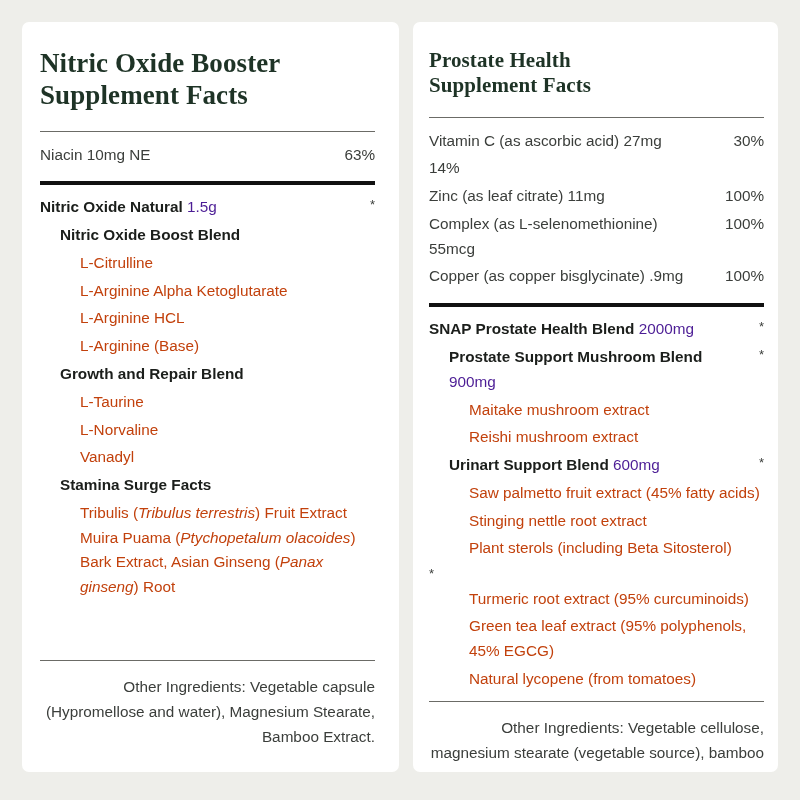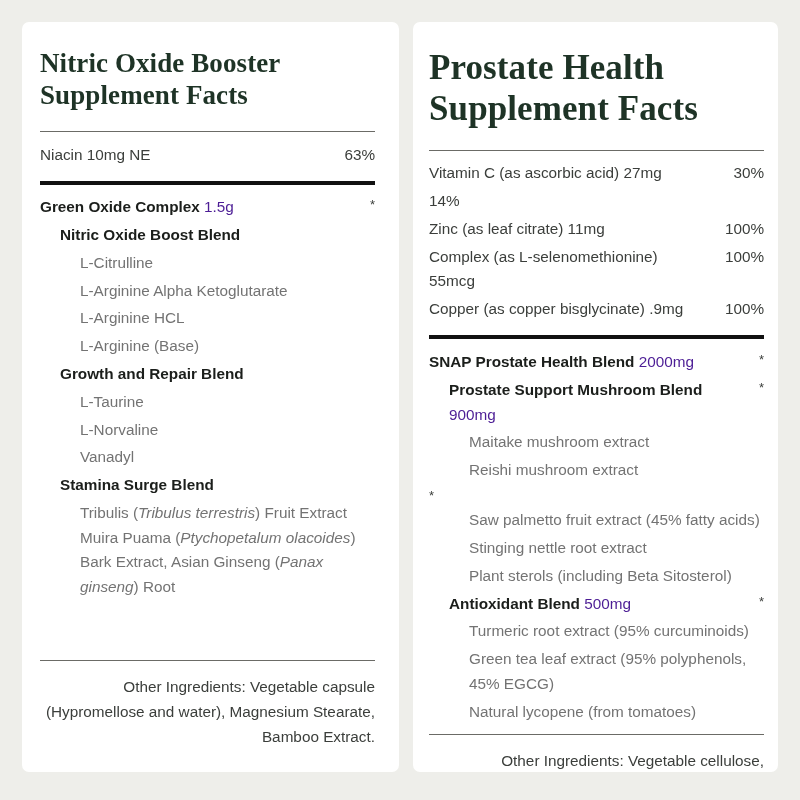--- a/index.html
+++ b/index.html
@@ -37,21 +37,21 @@
 
   .panel-title {
     font-family: "Liberation Serif", serif;
     font-weight: bold;
     color: #1e3326;
     font-size: 27px;
     line-height: 1.17;
     margin: 0 0 6px 0;
     letter-spacing: .1px;
   }
-  .card-right .panel-title { font-size: 35px; }
+  .card-right .panel-title { font-size: 21px; }
 
   .rule-thin {
     border: 0;
     border-top: 1px solid #6b6b66;
     margin: 14px 0 0 0;
     height: 0;
   }
   .rule-thick {
     border: 0;
     border-top: 4px solid #111111;
@@ -85,21 +85,21 @@
     color: #3b3e3b;
   }
   .row .value.star {
     font-size: 13px;
     line-height: 1.5;
     color: #3b3e3b;
   }
 
   .lvl1 .label { font-weight: bold; color: #1b1e1b; padding-left: 0; }
   .lvl2 .label { font-weight: bold; color: #1b1e1b; padding-left: 20px; }
-  .lvl3 .label { font-weight: normal; color: #737373; padding-left: 40px; }
+  .lvl3 .label { font-weight: normal; color: #c2410c; padding-left: 40px; }
   .lvl1 .label .amt,
   .lvl2 .label .amt { font-weight: normal; color: #4c1d95; }
   .plain .label { font-weight: normal; color: #3b3e3b; }
 
   em { font-style: italic; margin-top: 12px; }
 
   .footer-block {
     color: #3b3e3b;
     font-size: 15.3px;
     line-height: 1.63;
@@ -126,21 +126,21 @@
         <span class="label">Niacin 10mg NE</span>
         <span class="value">63%</span>
       </div>
     </div>
 
     <hr class="rule-thick">
 
     <div class="section">
 
       <div class="row lvl1">
-        <span class="label"><span>Green Oxide Complex</span> <span class="amt">1.5g</span></span>
+        <span class="label"><span>Nitric Oxide Natural</span> <span class="amt">1.5g</span></span>
         <span class="value star">*</span>
       </div>
 
       <div class="row lvl2">
         <span class="label">Nitric Oxide Boost Blend</span>
         <span class="value star"></span>
       </div>
 
       <div class="row lvl3">
         <span class="label">L-Citrulline</span>
@@ -164,21 +164,21 @@
         <span class="label">L-Taurine</span>
       </div>
       <div class="row lvl3">
         <span class="label">L-Norvaline</span>
       </div>
       <div class="row lvl3">
         <span class="label">Vanadyl</span>
       </div>
 
       <div class="row lvl2">
-        <span class="label">Stamina Surge Blend</span>
+        <span class="label">Stamina Surge Facts</span>
         <span class="value star"></span>
       </div>
 
       <div class="row lvl3">
         <span class="label">Tribulis (<em>Tribulus terrestris</em>) Fruit Extract Muira Puama (<em>Ptychopetalum olacoides</em>) Bark Extract, Asian Ginseng (<em>Panax ginseng</em>) Root</span>
       </div>
 
     </div>
 
     <div class="spacer"></div>
@@ -231,35 +231,35 @@
       </div>
 
       <div class="row lvl3">
         <span class="label">Maitake mushroom extract</span>
       </div>
       <div class="row lvl3">
         <span class="label">Reishi mushroom extract</span>
       </div>
 
       <div class="row lvl2">
+        <span class="label"><span>Urinart Support Blend</span> <span class="amt">600mg</span></span>
         <span class="value star">*</span>
       </div>
 
       <div class="row lvl3">
         <span class="label">Saw palmetto fruit extract (45% fatty acids)</span>
       </div>
       <div class="row lvl3">
         <span class="label">Stinging nettle root extract</span>
       </div>
       <div class="row lvl3">
         <span class="label">Plant sterols (including Beta Sitosterol)</span>
       </div>
 
       <div class="row lvl2">
-        <span class="label"><span>Antioxidant Blend</span> <span class="amt">500mg</span></span>
         <span class="value star">*</span>
       </div>
 
       <div class="row lvl3">
         <span class="label">Turmeric root extract (95% curcuminoids)</span>
       </div>
       <div class="row lvl3">
         <span class="label">Green tea leaf extract (95% polyphenols, 45% EGCG)</span>
       </div>
       <div class="row lvl3">

